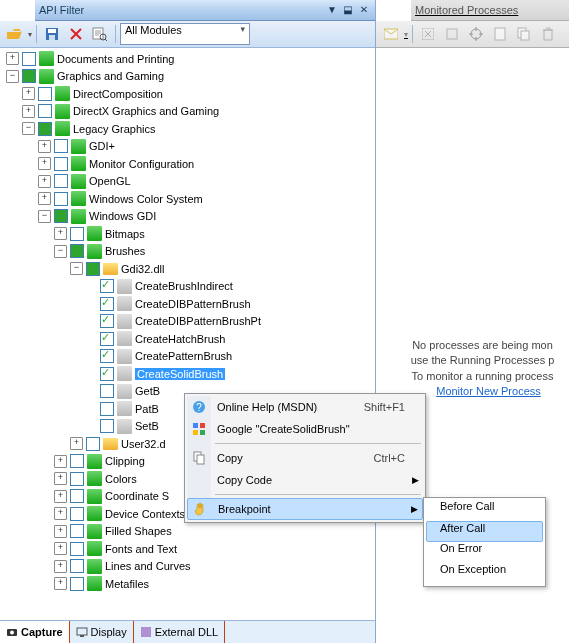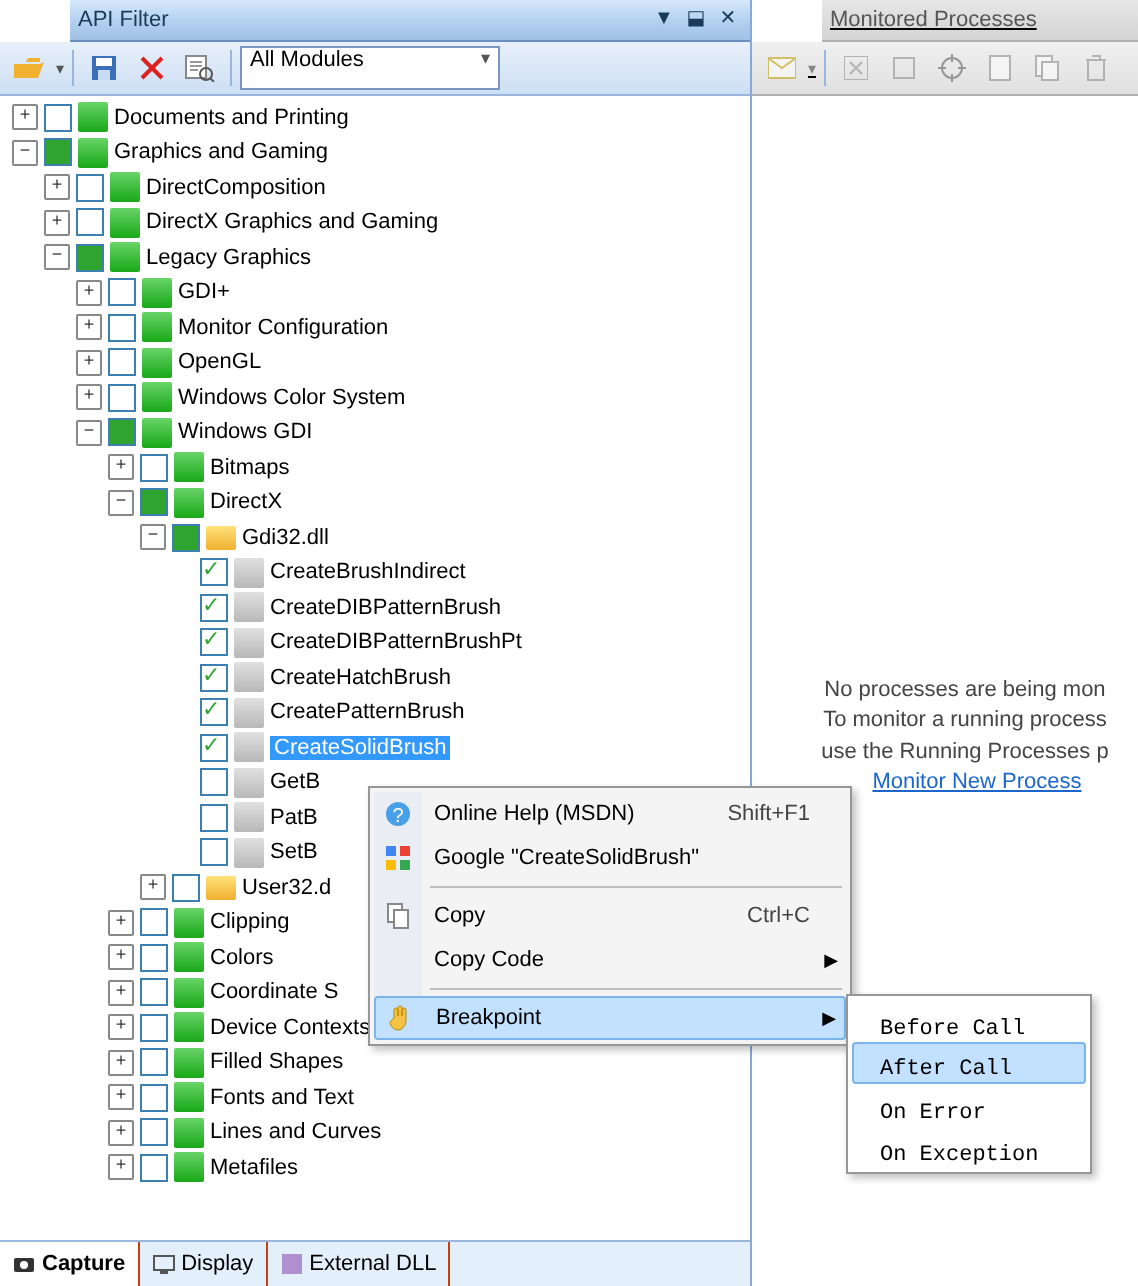--- a/index.html
+++ b/index.html
@@ -268,24 +268,23 @@
 .sub-ctx {
   position: absolute;
   background: #fff;
   border: 1px solid #979797;
   box-shadow: 2px 2px 4px rgba(0,0,0,0.25);
   padding: 2px;
 }
 .sub-item {
   height: 21px;
   display: flex;
-  align-items: flex-end;
+  align-items: flex-start;
   padding: 0 20px 0 14px;
   font-size: 11px;
-  font-family: Liberation Mono, monospace;
 }
 .sub-item.hover {
   background: #c2e0ff;
   border: 1px solid #7ab4ea;
   border-radius: 2px;
   height: 19px;
   padding: 0 19px 0 13px;
 }
 
 .tree::-webkit-scrollbar { width: 17px; }
@@ -432,21 +431,21 @@
                             <span class="chk"></span>
                             <span class="ic ic-book"></span>
                             <span class="label">Bitmaps</span>
                           </div>
                         </li>
                       <li>
                         <div class="row">
                             <span class="expander">−</span>
                             <span class="chk fill"></span>
                             <span class="ic ic-book"></span>
-                            <span class="label">DirectX</span>
+                            <span class="label">Brushes</span>
                           </div>
                         <ul>
                           <li>
                             <div class="row">
                                 <span class="expander">−</span>
                                 <span class="chk fill"></span>
                                 <span class="ic ic-folder"></span>
                                 <span class="label">Gdi32.dll</span>
                               </div>
                             <ul>
@@ -682,22 +681,22 @@
       <div class="tb-btn">
           <svg width="12" height="14">
             <rect x="2" y="3" width="8" height="10" fill="none" stroke="#888"></rect>
             <path d="M1 3h10M4 1h4v2" stroke="#888" fill="none"></path>
           </svg>
         </div>
     </div>
     <div class="right-body">
       <div class="info-box">
         <div>No processes are being mon</div>
+        <div>use the Running Processes p</div>
         <div>To monitor a running process</div>
-        <div>use the Running Processes p</div>
         <a href="#">Monitor New Process</a>
       </div>
     </div>
   </div>
 
   <div class="ctx" style="left:184px; top:393px; width:236px;">
     <div class="stripe"></div>
     <div class="ctx-item">
       <span class="mi-icon">
           <svg width="14" height="14">

